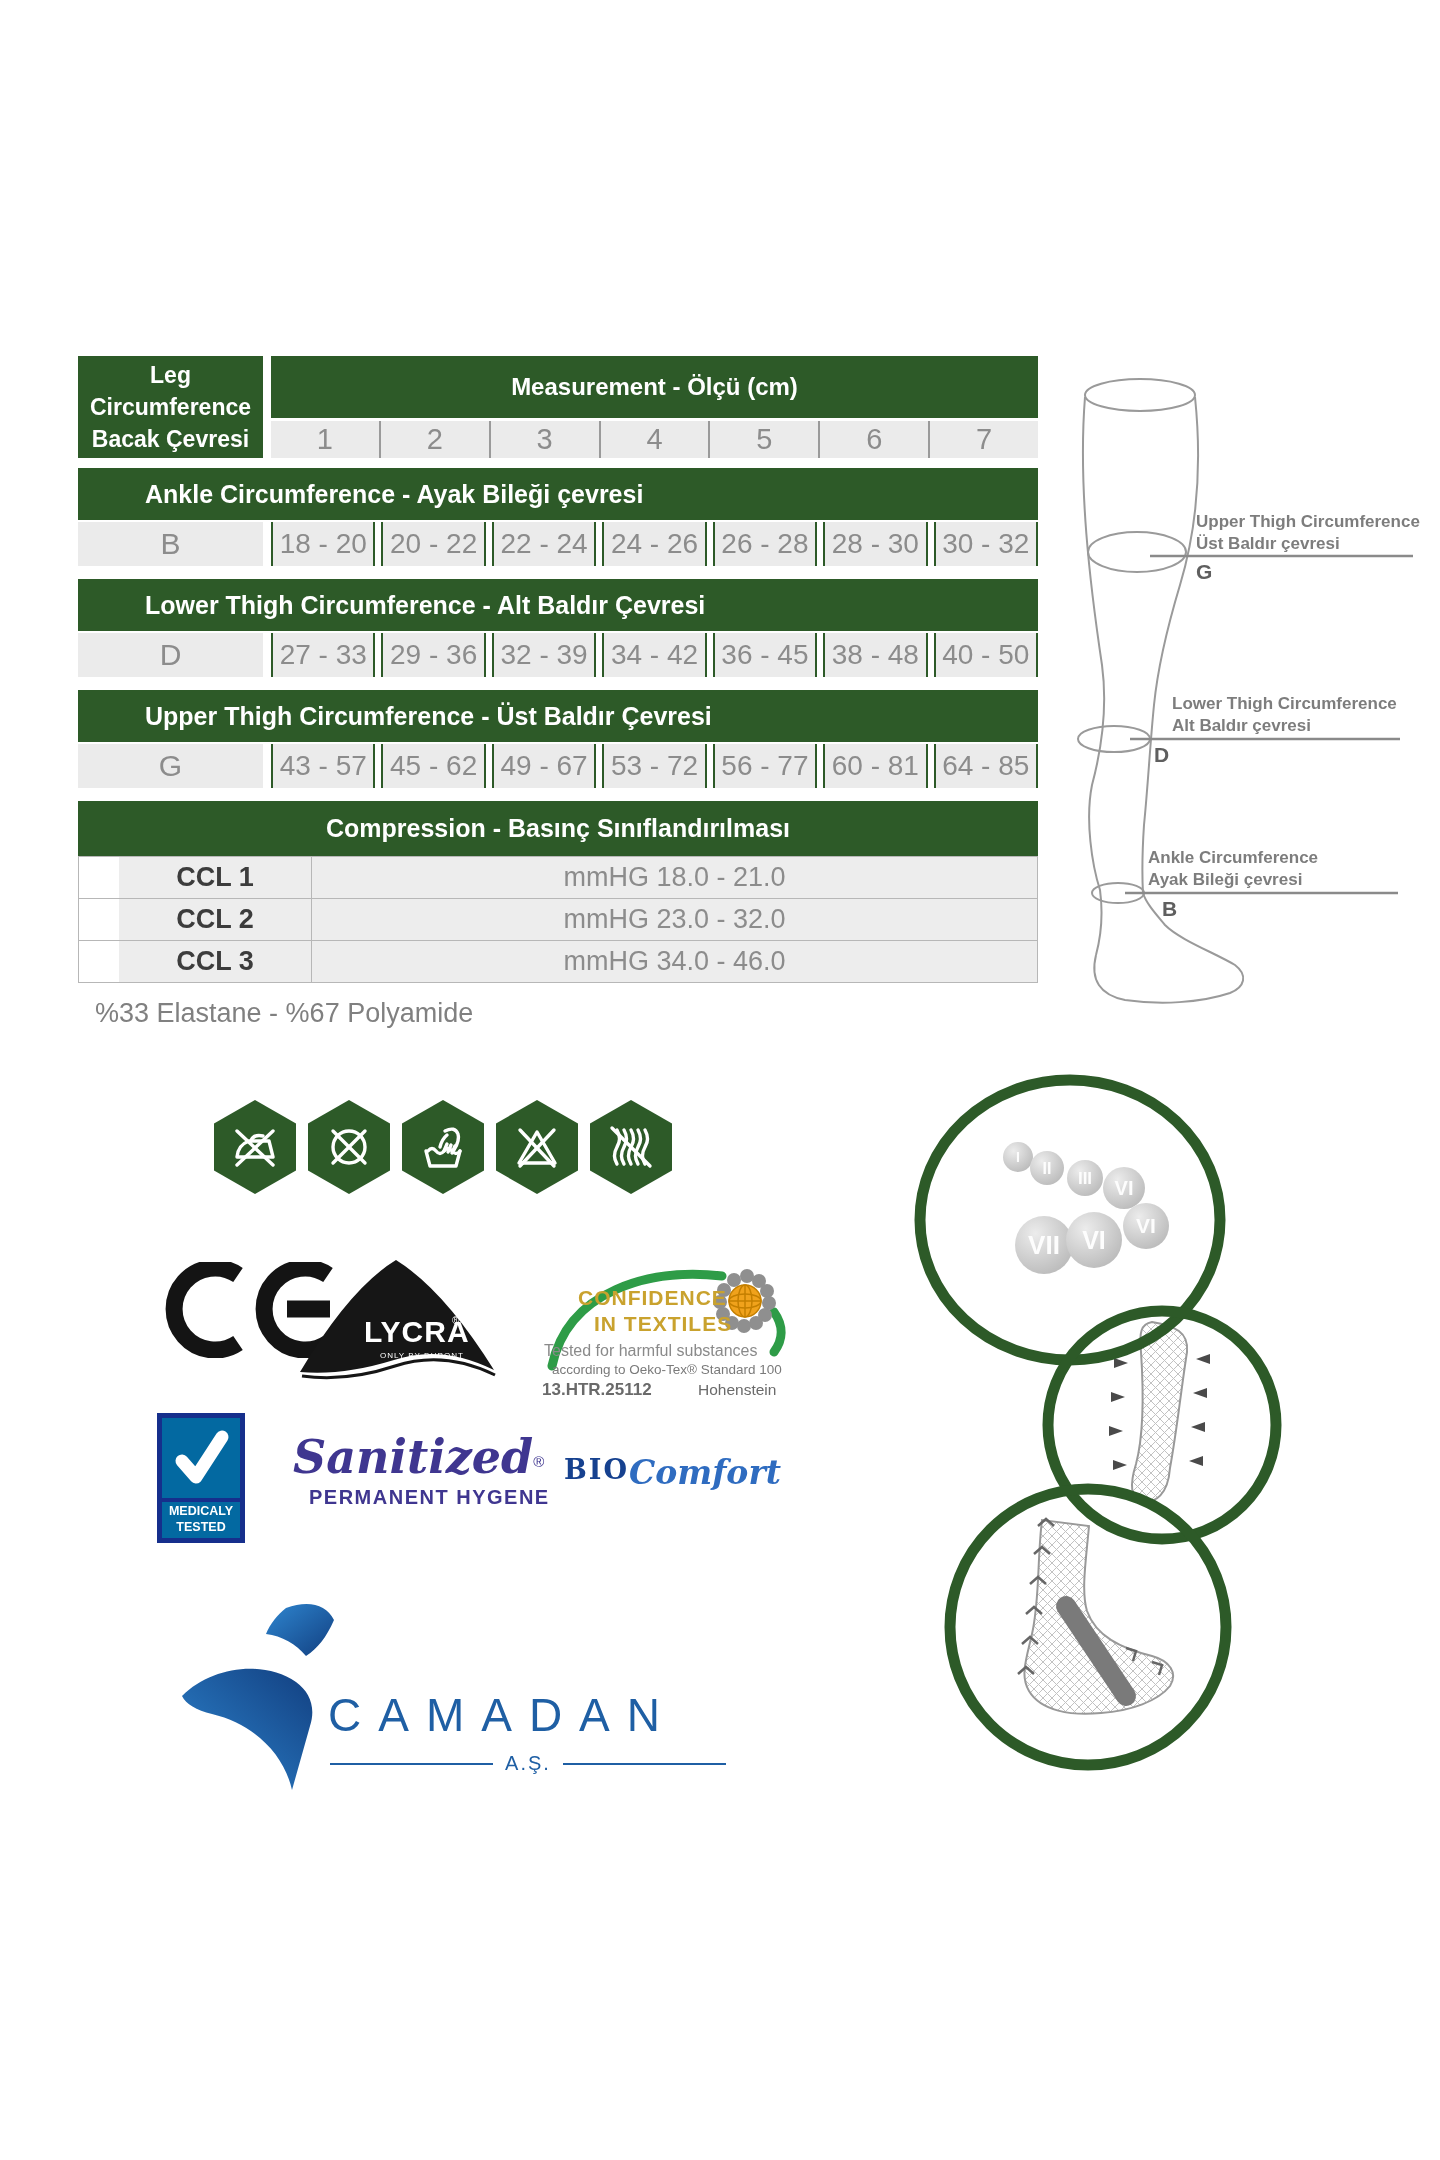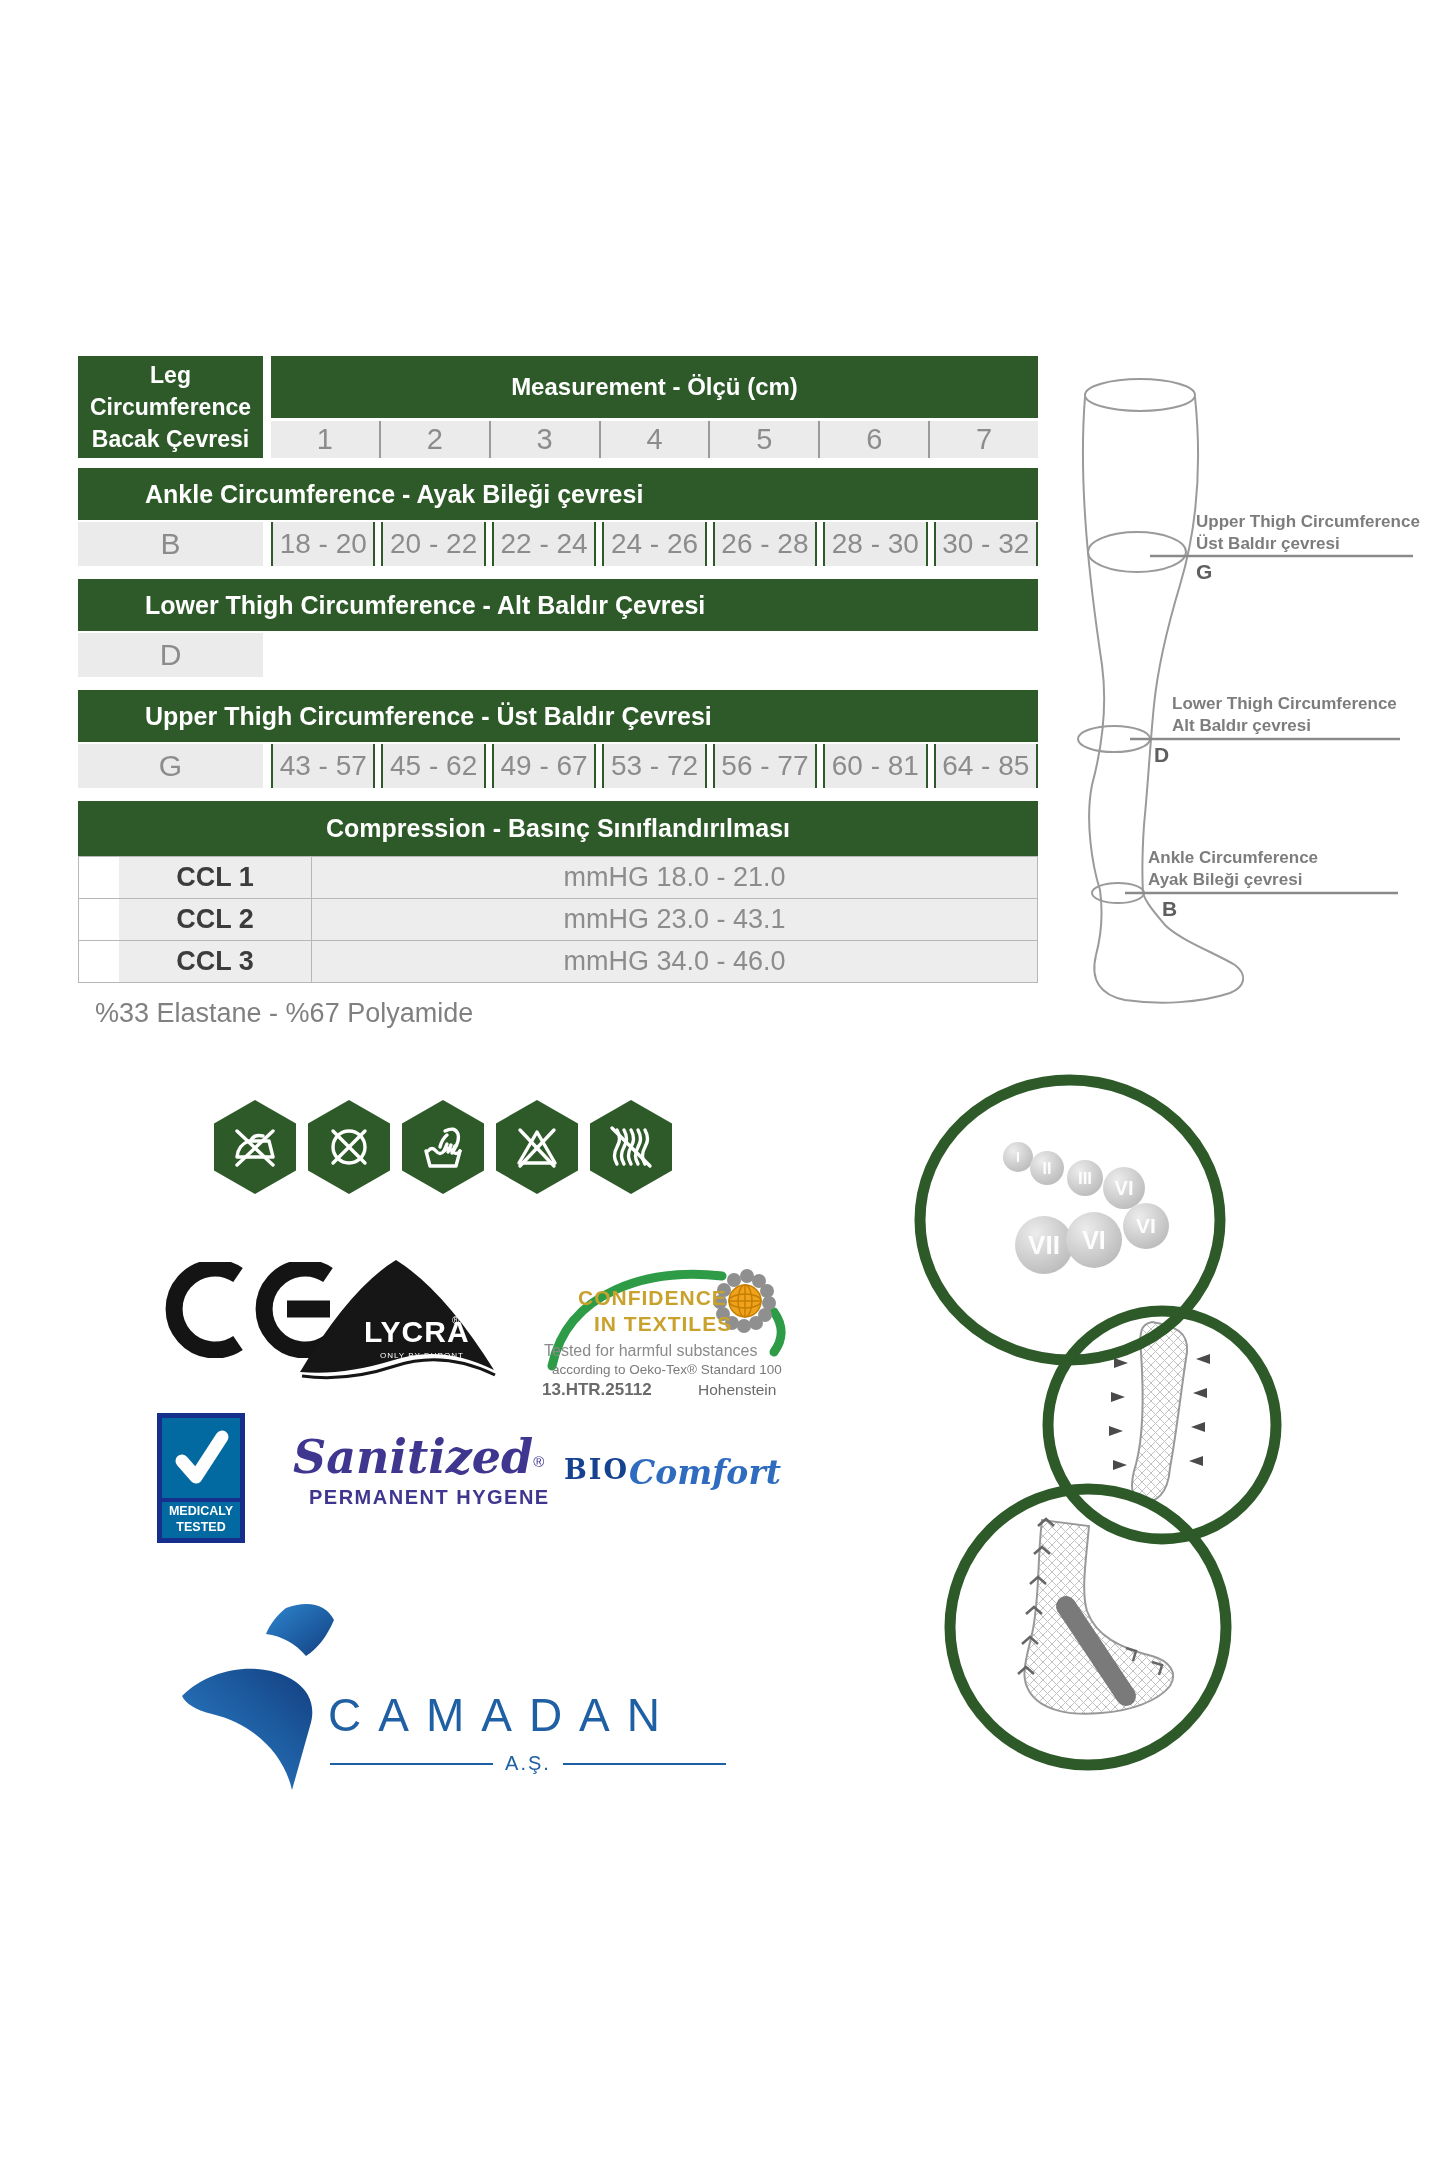--- a/index.html
+++ b/index.html
@@ -117,20 +117,29 @@
       <div class="vcell">24 - 26</div>
       <div class="vcell">26 - 28</div>
       <div class="vcell">28 - 30</div>
       <div class="vcell">30 - 32</div>
     </div>
   </div>
 
   <div class="secbar green">Lower Thigh Circumference - Alt Baldır Çevresi</div>
   <div class="vrow">
     <div class="vlbl">D</div>
+    <div class="vcells">
+      <div class="vcell">27 - 33</div>
+      <div class="vcell">29 - 36</div>
+      <div class="vcell">32 - 39</div>
+      <div class="vcell">34 - 42</div>
+      <div class="vcell">36 - 45</div>
+      <div class="vcell">38 - 48</div>
+      <div class="vcell">40 - 50</div>
+    </div>
   </div>
 
   <div class="secbar green">Upper Thigh Circumference - Üst Baldır Çevresi</div>
   <div class="vrow">
     <div class="vlbl">G</div>
     <div class="vcells">
       <div class="vcell">43 - 57</div>
       <div class="vcell">45 - 62</div>
       <div class="vcell">49 - 67</div>
       <div class="vcell">53 - 72</div>
@@ -141,21 +150,21 @@
   </div>
 
   <div class="compbar green">Compression - Basınç Sınıflandırılması</div>
   <div class="ccl">
     <div class="cclrow">
       <div class="clbl">CCL 1</div>
       <div class="cval">mmHG 18.0 - 21.0</div>
     </div>
     <div class="cclrow">
       <div class="clbl">CCL 2</div>
-      <div class="cval">mmHG 23.0 - 43.1</div>
+      <div class="cval">mmHG 23.0 - 32.0</div>
     </div>
     <div class="cclrow">
       <div class="clbl">CCL 3</div>
       <div class="cval">mmHG 34.0 - 46.0</div>
     </div>
   </div>
 </div>
 
 <div class="composition">%33 Elastane - %67 Polyamide</div>
 

